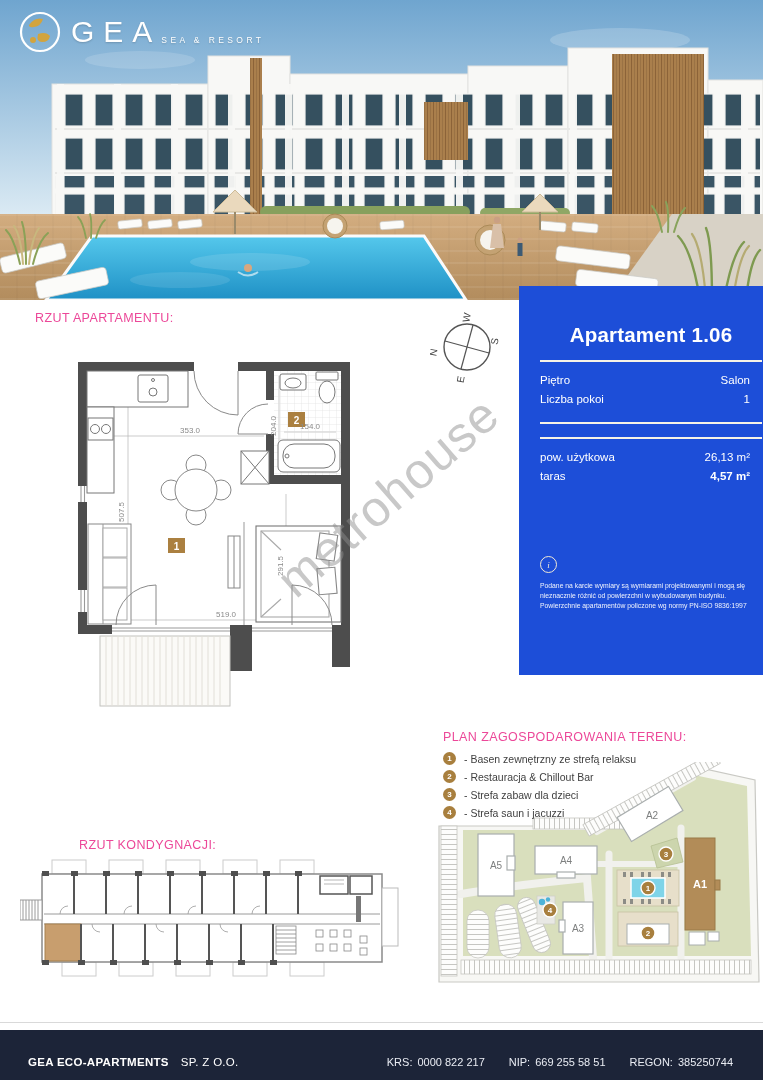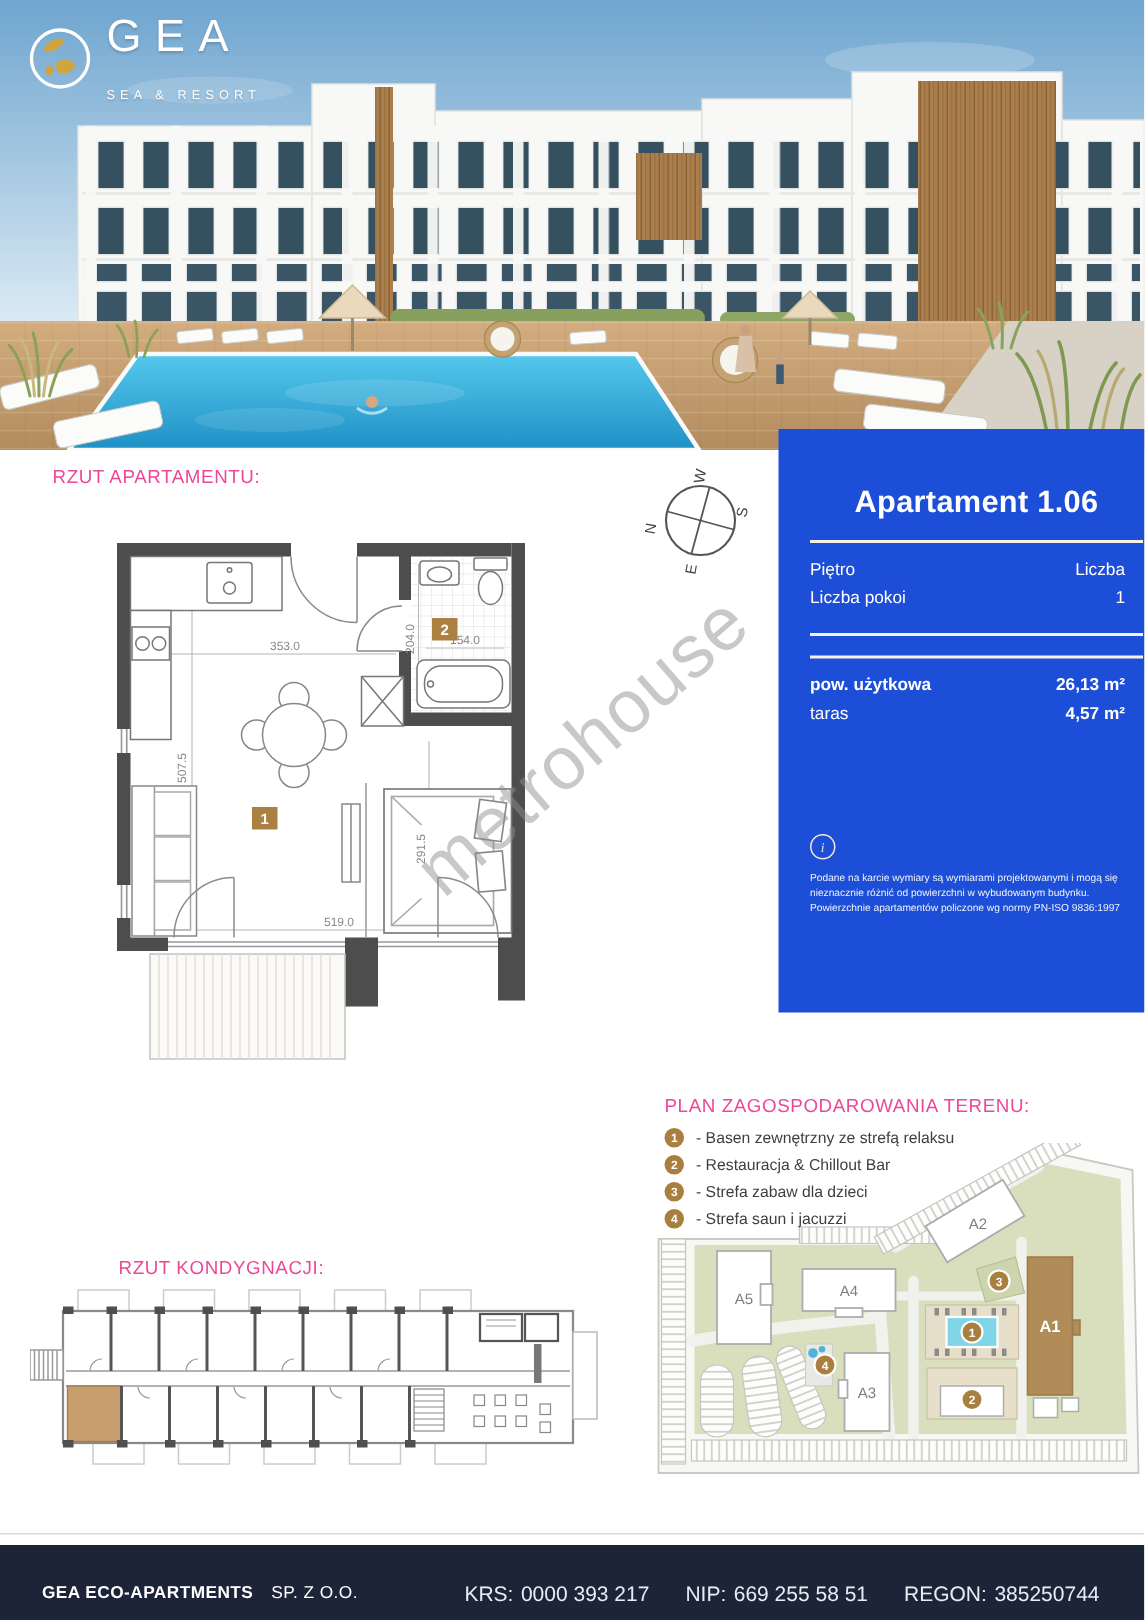--- a/index.html
+++ b/index.html
@@ -3,34 +3,34 @@
 <meta charset="utf-8">
 <style>
   html,body{margin:0;padding:0;background:#ffffff;}
   .page{position:relative;width:763px;height:1080px;background:#ffffff;overflow:hidden;
         font-family:"Liberation Sans",sans-serif;color:#444;}
   .abs{position:absolute;}
 
   
   .hero{left:0;top:0;width:763px;height:300px;}
   .logo{left:18px;top:10px;display:flex;align-items:center;gap:9px;color:#fff;}
-  .logo-text{display:flex;flex-direction:column;line-height:1;}
+  .logo-text{display:flex;flex-direction:row;line-height:1;}
   .logo-name{font-size:30px;letter-spacing:9px;font-weight:400;text-shadow:0 1px 2px rgba(0,0,0,.18);}
   .logo-tag{font-size:8.5px;letter-spacing:3.4px;margin-top:19px;font-weight:400;text-shadow:0 1px 2px rgba(0,0,0,.18);}
 
   
   .sec-label{font-size:12.5px;color:#ec4899;letter-spacing:.4px;}
 
   
   .card{left:519px;top:286px;width:264px;height:389px;background:#1d4ed8;color:#fff;z-index:5;}
   .card-title{margin-top:37px;text-align:center;font-size:20.5px;font-weight:bold;letter-spacing:.2px;}
   .card-hr{height:2px;background:#f7f2e6;margin:13px 21px 0 21px;border:0;}
   .card-rows{padding:9px 33px 0 21px;}
   .card-row{display:flex;justify-content:space-between;font-size:11.5px;line-height:19px;}
-  .card-row.bold{font-weight:bold;}
+  .card-row.bold{font-weight:normal;}
   .info-icon{margin:70px 0 0 21px;width:15px;height:15px;border:1px solid #f2ead6;border-radius:50%;
              display:flex;align-items:center;justify-content:center;font-size:9px;
              font-family:"Liberation Serif",serif;font-style:italic;color:#f2ead6;}
   .disclaimer{margin:8px 18px 0 21px;font-size:6.8px;line-height:1.5;color:rgba(255,255,255,.93);}
 
   
   .legend{left:443px;top:752px;z-index:4;}
   .legend-item{display:flex;align-items:center;gap:8px;margin-bottom:5px;height:13px;}
   .badge{width:13px;height:13px;border-radius:50%;background:#a87f3e;color:#fff;font-size:8px;
          font-weight:bold;display:flex;align-items:center;justify-content:center;flex:0 0 13px;}
@@ -40,21 +40,21 @@
   .watermark{left:218px;top:468px;width:340px;text-align:center;font-size:50px;color:#8d8d8d;
              opacity:.48;transform:rotate(-41deg);letter-spacing:1px;z-index:6;pointer-events:none;}
 
   
   .divider-line{left:0;top:1022px;width:763px;height:1px;background:#d9d9d9;}
   .footer{left:0;top:1030px;width:763px;height:64px;background:#1c2438;color:#fff;
           display:flex;align-items:center;justify-content:space-between;box-sizing:border-box;
           padding:0 30px 0 28px;}
   .footer-left{display:flex;gap:12px;align-items:baseline;font-size:11.5px;letter-spacing:.3px;}
   .footer-company{font-weight:bold;}
-  .footer-right{display:flex;gap:24px;font-size:14px;color:#e9ecf3;}
+  .footer-right{display:flex;gap:24px;font-size:11px;color:#e9ecf3;}
   .footer-pair{display:flex;gap:5px;}
   svg text{font-family:"Liberation Sans",sans-serif;}
 </style>
 </head>
 <body>
 
 <div class="page">
 
   <svg class="abs hero" viewBox="0 0 763 300" aria-hidden="true">
     <defs>
@@ -383,21 +383,21 @@
       <text x="232" y="67" text-anchor="middle">154.0</text>
     </g>
   </svg>
 
   <div class="abs card">
     <div class="card-title">Apartament 1.06</div>
     <hr class="card-hr">
     <div class="card-rows">
       <div class="card-row">
         <span>Piętro</span>
-        <span>Liczba</span>
+        <span>Salon</span>
       </div>
       <div class="card-row">
         <span>Liczba pokoi</span>
         <span>1</span>
       </div>
     </div>
     <hr class="card-hr">
     <hr class="card-hr">
     <div class="card-rows">
       <div class="card-row bold">
@@ -659,21 +659,21 @@
 
   <div class="abs divider-line"></div>
   <div class="abs footer">
     <div class="footer-left">
       <span class="footer-company">GEA ECO-APARTMENTS</span>
       <span>SP. Z O.O.</span>
     </div>
     <div class="footer-right">
       <span class="footer-pair">
         <span>KRS:</span>
-          <span>0000 393 217</span>
+          <span>0000 822 217</span>
       </span>
       <span class="footer-pair">
         <span>NIP:</span>
           <span>669 255 58 51</span>
       </span>
       <span class="footer-pair">
         <span>REGON:</span>
           <span>385250744</span>
       </span>
     </div>

